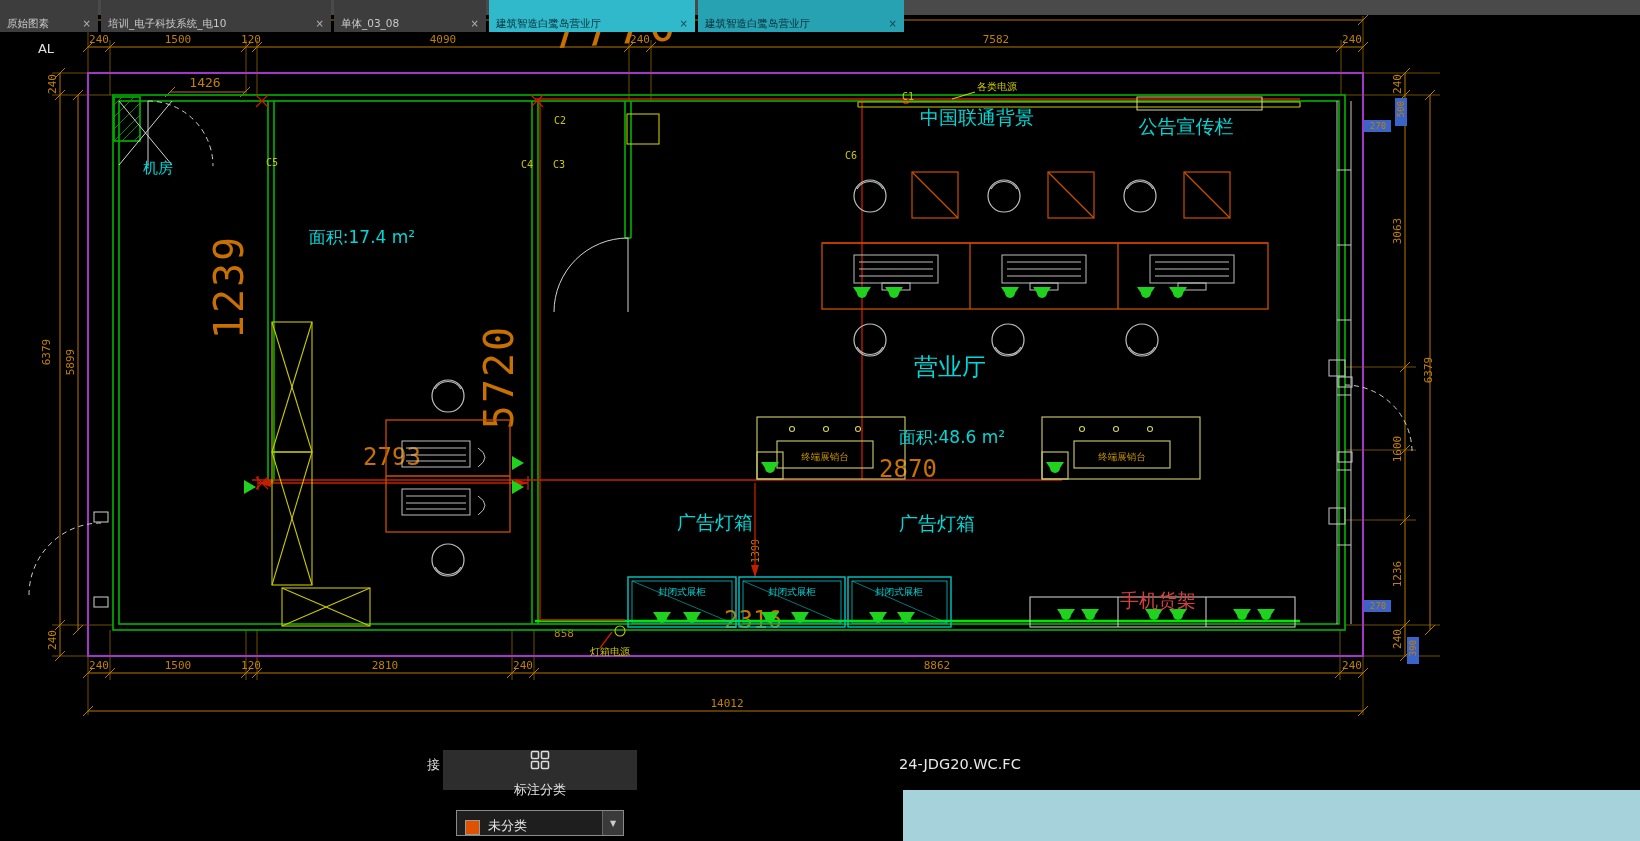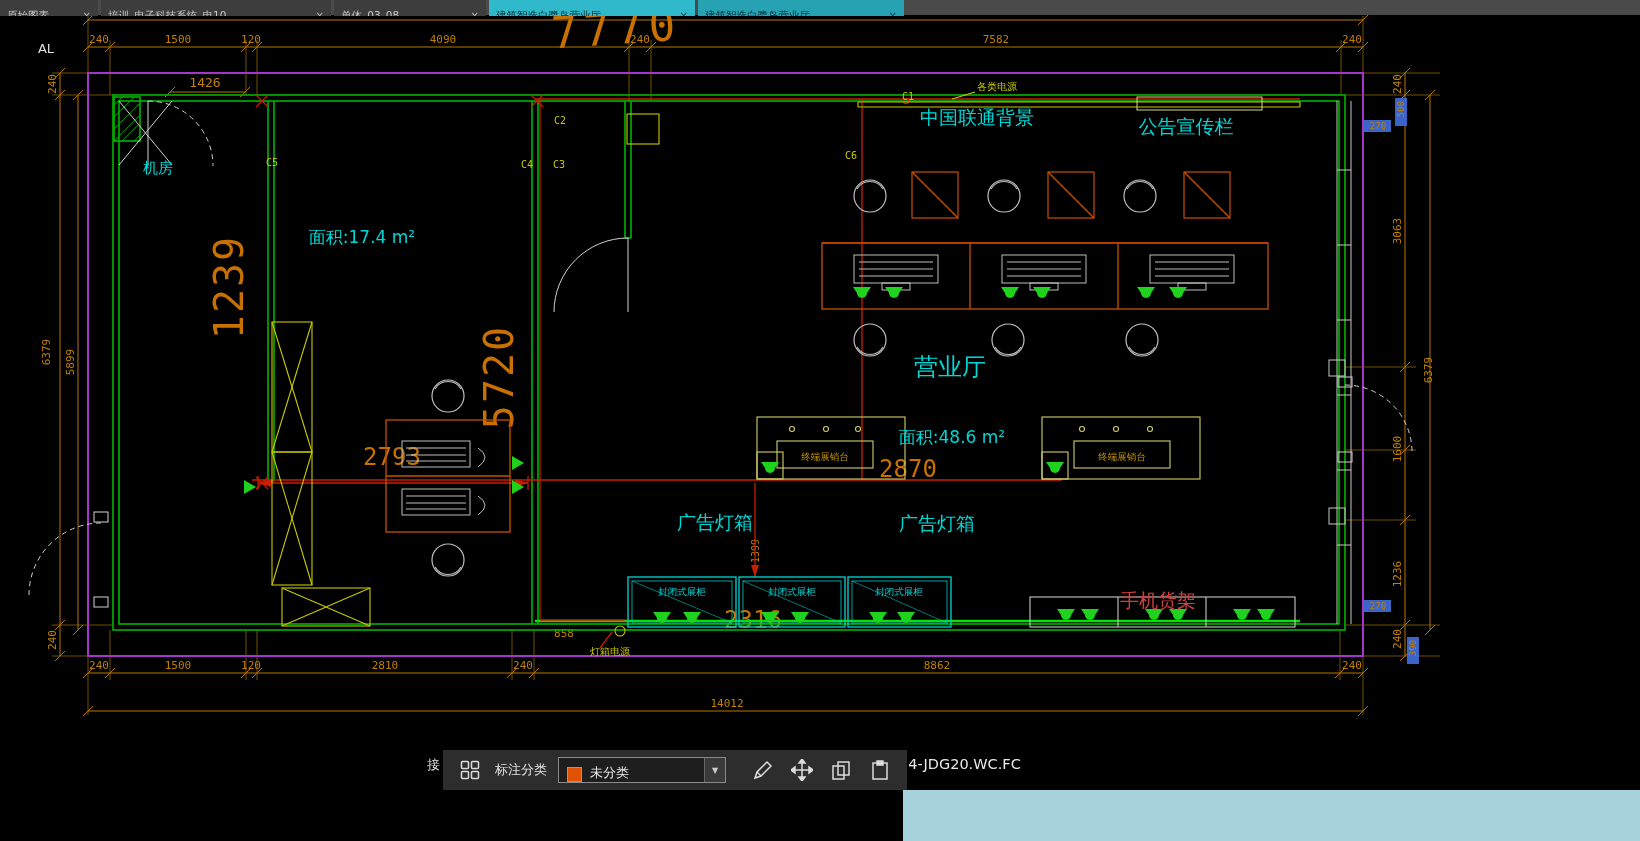--- a/index.html
+++ b/index.html
@@ -2,32 +2,32 @@
 <html><head>
 <meta charset="utf-8">
 <style>
   html,body{margin:0;padding:0;}
   body{width:1640px;height:841px;background:#000;overflow:hidden;position:relative;
        font-family:"DejaVu Sans",sans-serif;}
   
   .tabbar{position:absolute;top:0;left:0;width:1640px;height:15px;background:#4a4a4a;
           display:flex;gap:3px;z-index:6;}
   .tab{height:15px;background:#3d3d3d;color:#c8c8c8;font-size:10.5px;line-height:15px;
-       padding:8px 7px;display:flex;justify-content:space-between;gap:8px;overflow:hidden;
+       padding:16px 7px;display:flex;justify-content:space-between;gap:8px;overflow:hidden;
        white-space:nowrap;box-sizing:border-box;cursor:default;}
   .tab .tab-close{font-size:10px;opacity:.85;}
   .tab.active{background:#2fb9ca;color:#0a2e36;}
   .tab.active2{background:#27a2b2;color:#0a2e36;}
   
   .canvas-wrap{position:absolute;top:0;left:0;z-index:1;}
   svg{font-family:"DejaVu Sans Mono","Liberation Mono",monospace;}
   .cjk{font-family:"DejaVu Sans","Liberation Sans",sans-serif;}
   
   .statusbar{position:absolute;left:443px;top:750px;height:40px;background:#2d2d2d;
-             display:flex;align-items:center;gap:11px;padding:0 13px;z-index:5;}
+             display:flex;align-items:center;gap:11px;padding:0 13px;z-index:5;flex-direction:column;}
   .sb-label{color:#e2e2e2;font-size:13px;white-space:nowrap;}
   .dd{display:flex;align-items:flex-end;height:26px;width:168px;background:#1e1e1e;
       border:1px solid #8a8a8a;box-sizing:border-box;}
   .dd-swatch{width:13px;height:13px;background:#e05200;border:1px solid #9a9a9a;margin:0 8px;flex:none;}
   .dd-value{color:#e8e8e8;font-size:13px;flex:1;}
   .dd-arrow{width:20px;height:24px;background:#3a3a3a;border-left:1px solid #666;color:#ccc;
             font-size:8px;display:flex;align-items:center;justify-content:center;flex:none;}
   .icon-btn{width:28px;height:28px;display:flex;align-items:center;justify-content:center;}
   .icon-btn.first{margin-left:12px;}
   .filename{position:absolute;left:899px;top:756px;color:#e8e8e8;font-size:14.5px;z-index:4;}

